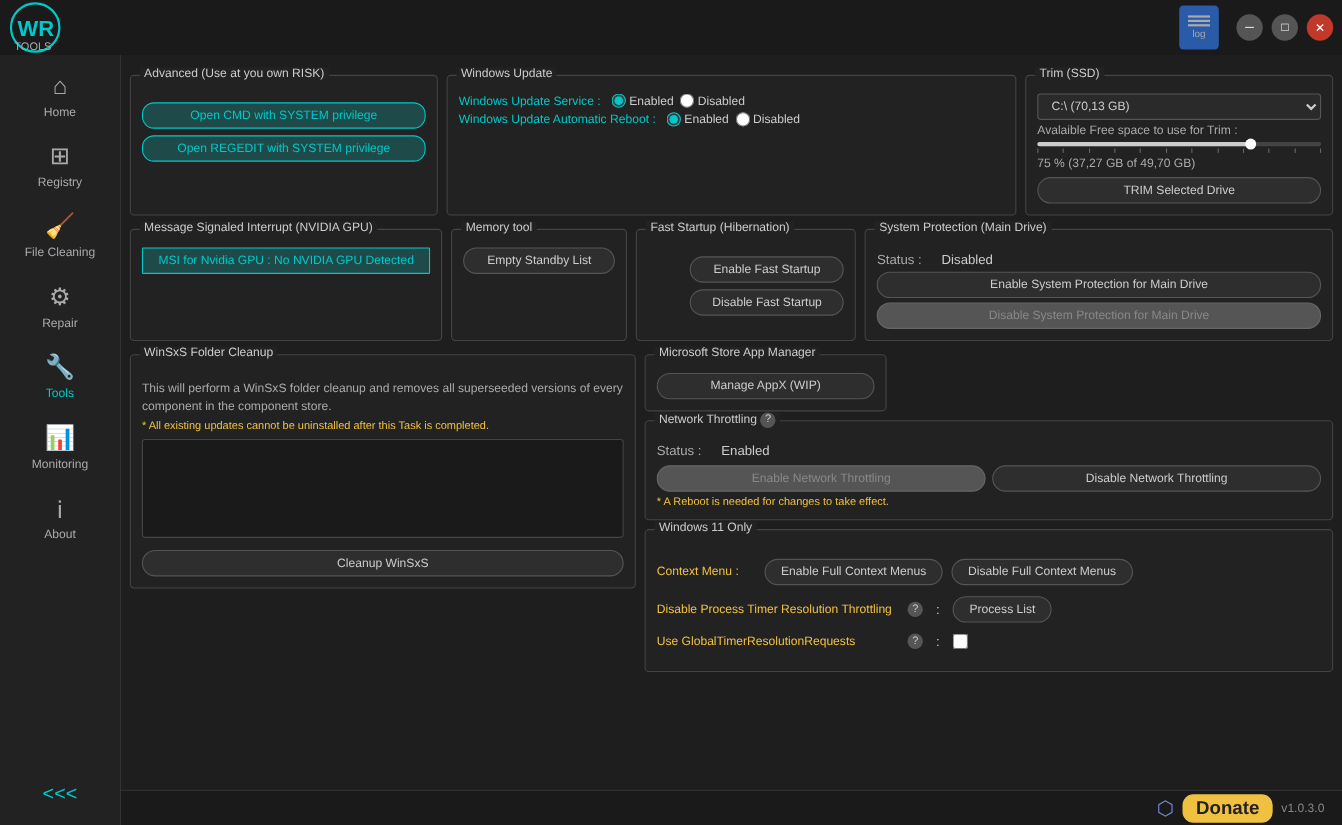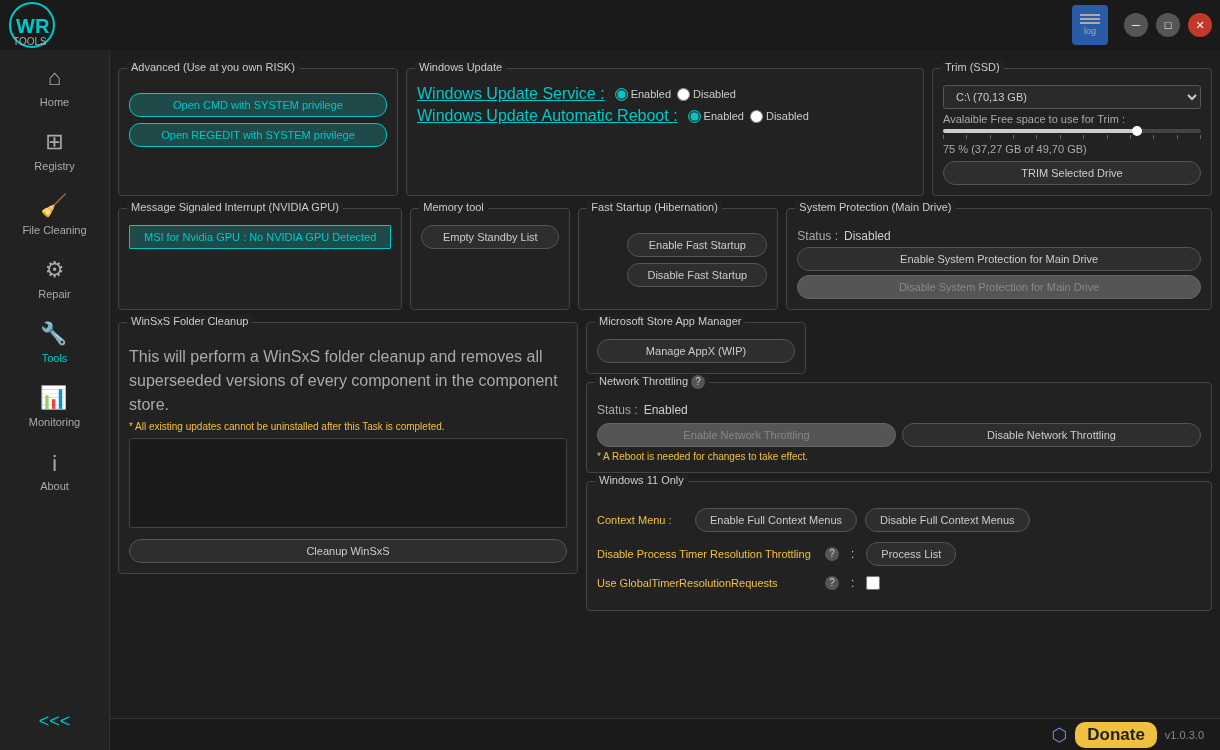--- a/index.html
+++ b/index.html
@@ -202,23 +202,22 @@
       color: #ccc;
     }
     .radio-row label {
       display: flex;
       align-items: center;
       gap: 3px;
       cursor: pointer;
     }
     .radio-label-text {
       color: #00c8c8;
-      font-size: 16px;
+      font-size: 11px;
       margin-right: 4px;
-      text-decoration: underline;
     }
 
     
     .slider-container {
       margin: 4px 0;
     }
     .slider-track {
       width: 100%;
       height: 4px;
       background: #444;
@@ -261,21 +260,21 @@
       border-radius: 3px;
       font-size: 11px;
       width: 100%;
       cursor: pointer;
     }
 
     
     .status-row {
       display: flex;
       align-items: center;
-      gap: 6px;
+      gap: 18px;
       margin: 4px 0;
     }
     .status-label {
       color: #aaa;
     }
     .status-value {
       color: #ccc;
     }
     .status-value.enabled { color: #ccc; }
 
@@ -353,21 +352,21 @@
     }
     .version-text {
       color: #888;
       font-size: 11px;
     }
 
     .btn-row { display: flex; flex-direction: column; gap: 6px; margin-top: 8px; }
     .btn-row-h { display: flex; gap: 6px; margin-top: 6px; flex-wrap: wrap; }
 
     .winsxs-text {
-      font-size: 16px;
+      font-size: 11px;
       color: #aaa;
       line-height: 1.5;
       margin-top: 6px;
     }
     .winsxs-note {
       color: #f0c040;
       font-size: 10px;
       margin-top: 4px;
     }
 

